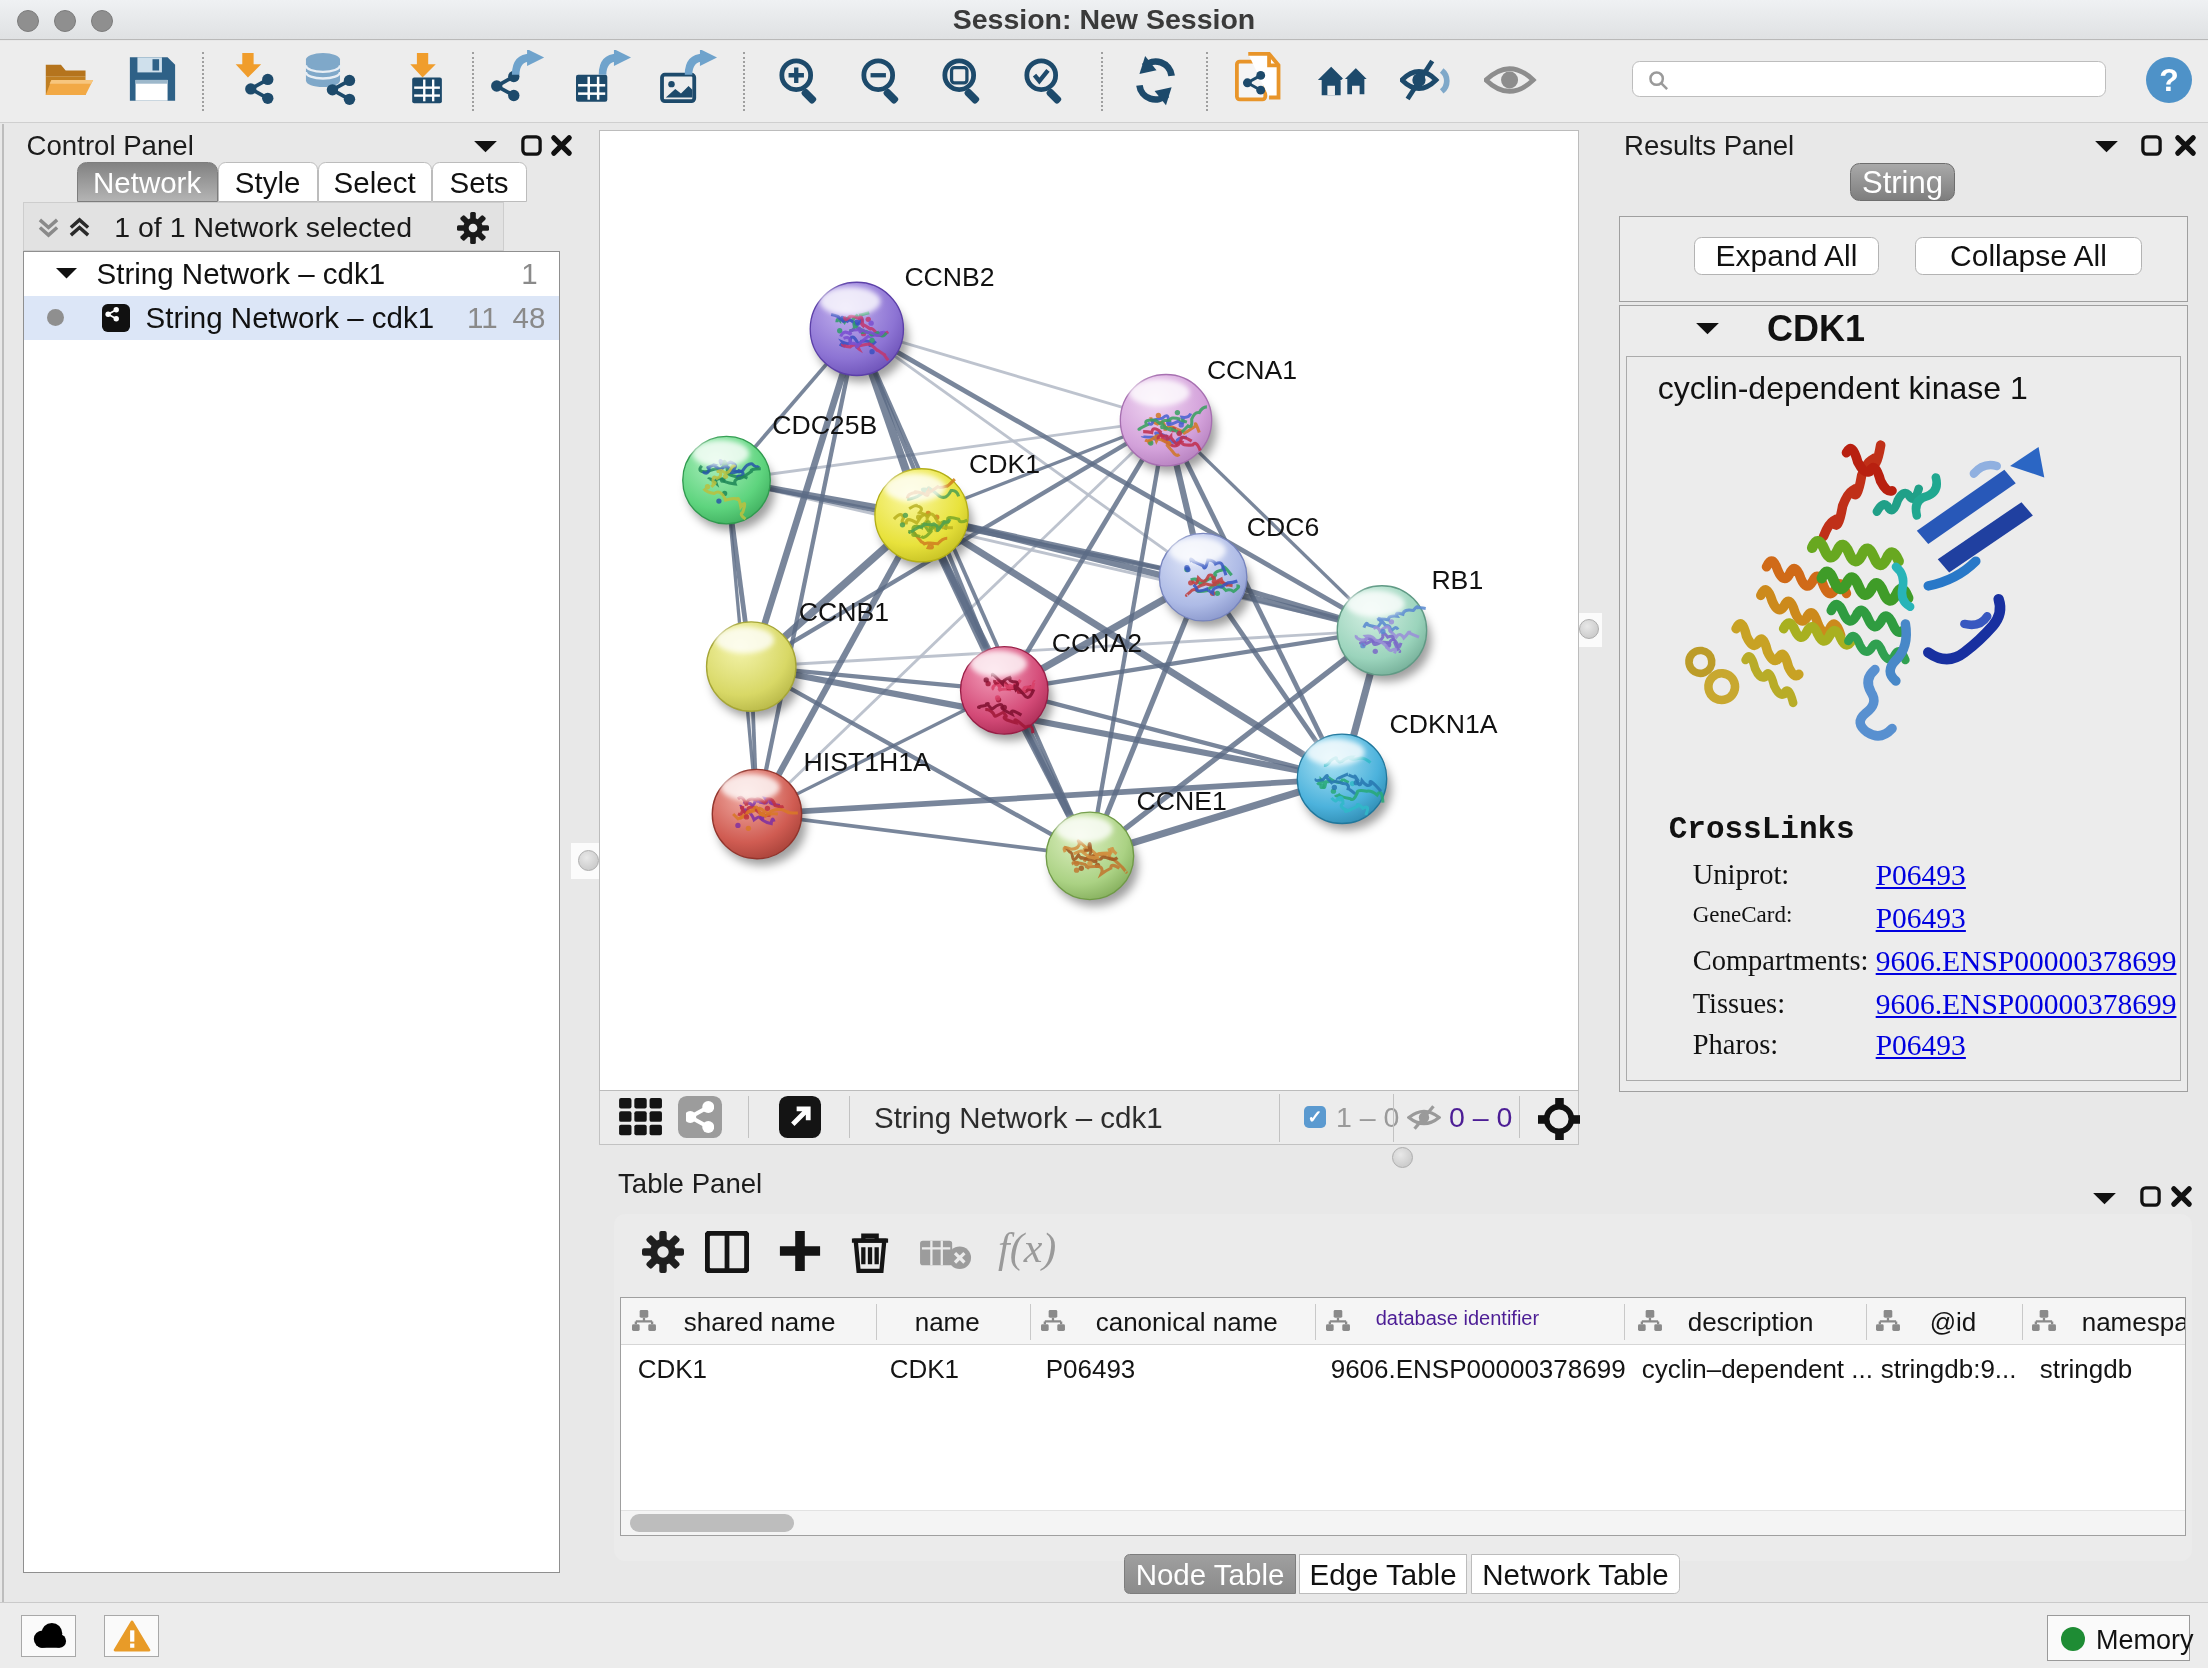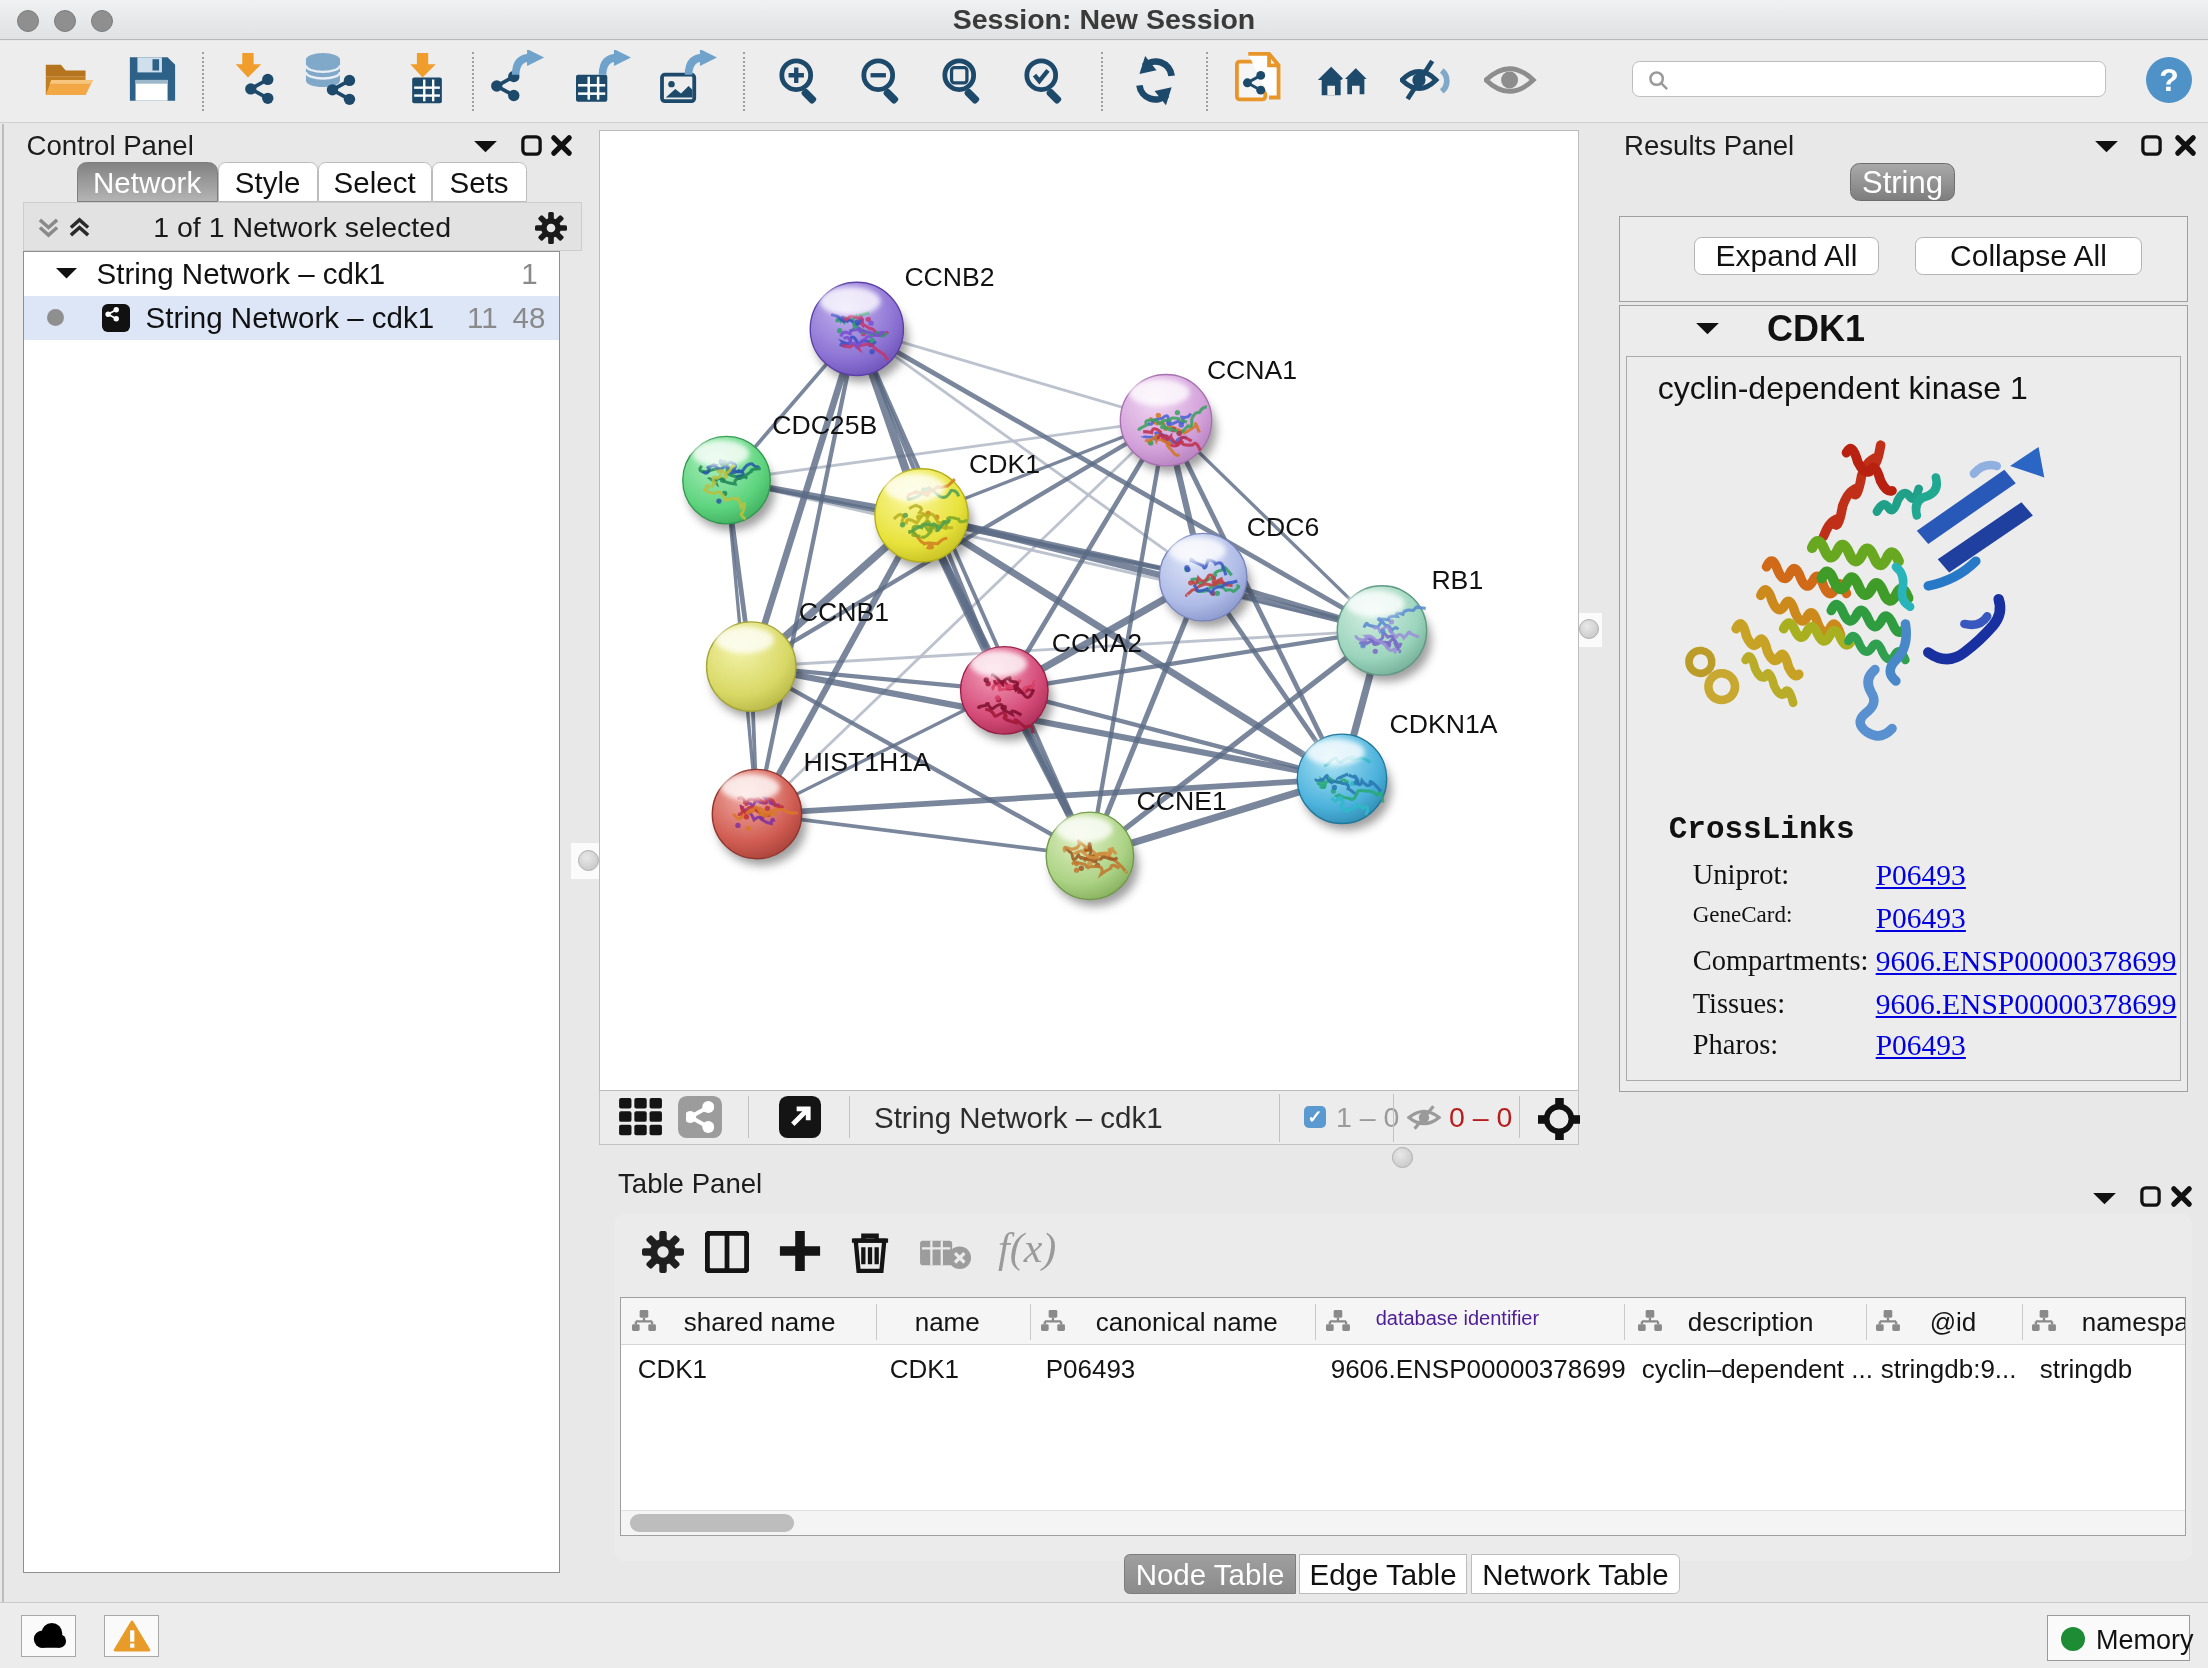--- a/index.html
+++ b/index.html
@@ -177,21 +177,21 @@
   <div class="abs" style="left:512px;top:9.5px"><svg width="23" height="23" viewBox="0 0 24 24" style="">
         <rect x="3" y="3" width="18" height="18" rx="4" fill="none" stroke="#111" stroke-width="3.4"></rect>
       </svg></div>
   <div class="abs" style="left:542px;top:9.5px"><svg width="23" height="23" viewBox="0 0 24 24" style="">
         <path d="M4 4 L20 20 M20 4 L4 20" stroke="#111" stroke-width="5.5" stroke-linecap="round"></path>
       </svg></div>
   <div class="abs" style="left:69px;top:38px;width:141px;height:40px;background:linear-gradient(#828282,#b4b4b4);border:1px solid #7d7d7d;border-radius:9.5px 9.5px 0 0;color:#fff;text-align:center;font-size:29.5px;line-height:40px">Network</div>
   <div class="abs" style="left:210px;top:38px;width:100px;height:40px;background:#fff;border:1px solid #bcbcbc;border-radius:7.6px 7.6px 0 0;text-align:center;font-size:29.5px;line-height:40px;color:#111">Style</div>
   <div class="abs" style="left:310px;top:38px;width:114px;height:40px;background:#fff;border:1px solid #bcbcbc;border-radius:7.6px 7.6px 0 0;text-align:center;font-size:29.5px;line-height:40px;color:#111">Select</div>
   <div class="abs" style="left:424px;top:38px;width:95px;height:40px;background:#fff;border:1px solid #bcbcbc;border-radius:7.6px 7.6px 0 0;text-align:center;font-size:29.5px;line-height:40px;color:#111">Sets</div>
-  <div class="abs" style="left:15px;top:78px;width:559px;height:49px;background:#e2e2e2;border:1px solid #cdcdcd">
+  <div class="abs" style="left:15px;top:78px;width:481px;height:49px;background:#e2e2e2;border:1px solid #cdcdcd">
     <div class="abs" style="left:14.3px;top:14.3px"><svg width="21" height="21" viewBox="0 0 22 22" style="">
           <path d="M2 3 L11 11 L20 3 M2 11 L11 19 L20 11" fill="none" stroke="#8a8a8a" stroke-width="3.6"></path>
         </svg></div>
     <div class="abs" style="left:45px;top:14.3px"><svg width="21" height="21" viewBox="0 0 22 22" style="">
           <path d="M2 11 L11 3 L20 11 M2 19 L11 11 L20 19" fill="none" stroke="#2a2a2a" stroke-width="3.6"></path>
         </svg></div>
     <div class="abs" style="left:0;top:7.6px;width:100%;text-align:center;font-size:28.5px;color:#1a1a1a">1 of 1 Network selected</div>
     <div class="abs" style="right:13.3px;top:8.6px"><svg width="32" height="32" viewBox="0 0 34 34" style="">
           <g transform="scale(1.0)">
             <rect x="14" y="0" width="6" height="9" rx="1.6" fill="#1a1a1a" transform="rotate(0 17 17)"></rect>
@@ -554,21 +554,21 @@
   <div class="abs" style="left:274px;top:9.5px;font-size:29.5px;color:#2d2d2d">String Network – cdk1</div>
   <div class="abs" style="left:704px;top:15px;width:22px;height:22px;background:#5b9ad0;border-radius:4.8px;color:#fff;text-align:center;font-size:18px;line-height:22px;font-weight:bold">✓</div>
   <div class="abs" style="left:736px;top:9.5px;font-size:28.5px;color:#9a9a9a">1 – 0</div>
   <div class="vsep" style="left:679px;top:2.9px;height:48px"></div>
   <div class="vsep" style="left:793px;top:2.9px;height:48px"></div>
   <div class="abs" style="left:807px;top:14.3px"><svg width="34" height="25" viewBox="0 0 36 26" style="">
         <path d="M2 13 Q18 0 34 13 Q18 26 2 13 z" fill="none" stroke="#9a9a9a" stroke-width="3.4"></path>
         <circle cx="18" cy="13" r="5.5" fill="#9a9a9a"></circle>
         <path d="M28 1 L8 25" stroke="#9a9a9a" stroke-width="3.4"></path>
       </svg></div>
-  <div class="abs" style="left:849px;top:9.5px;font-size:28.5px;color:#b91c1c">0 – 0</div>
+  <div class="abs" style="left:849px;top:9.5px;font-size:28.5px;color:#4c1d95">0 – 0</div>
   <div class="vsep" style="left:919px;top:4.8px;height:42px"></div>
   <div class="abs" style="left:938px;top:6.7px"><svg width="42" height="42" viewBox="0 0 44 44" style="">
         <circle cx="22" cy="22" r="13" fill="none" stroke="#111" stroke-width="6"></circle>
         <rect x="18" y="0" width="9" height="10" fill="#111"></rect>
         <rect x="18" y="34" width="9" height="10" fill="#111"></rect>
         <rect x="0" y="18" width="10" height="9" fill="#111"></rect>
         <rect x="34" y="18" width="10" height="9" fill="#111"></rect>
       </svg></div>
 </div>
 <div class="abs" style="left:1579px;top:613px;width:23px;height:34px;background:#fbfbfb"></div>

